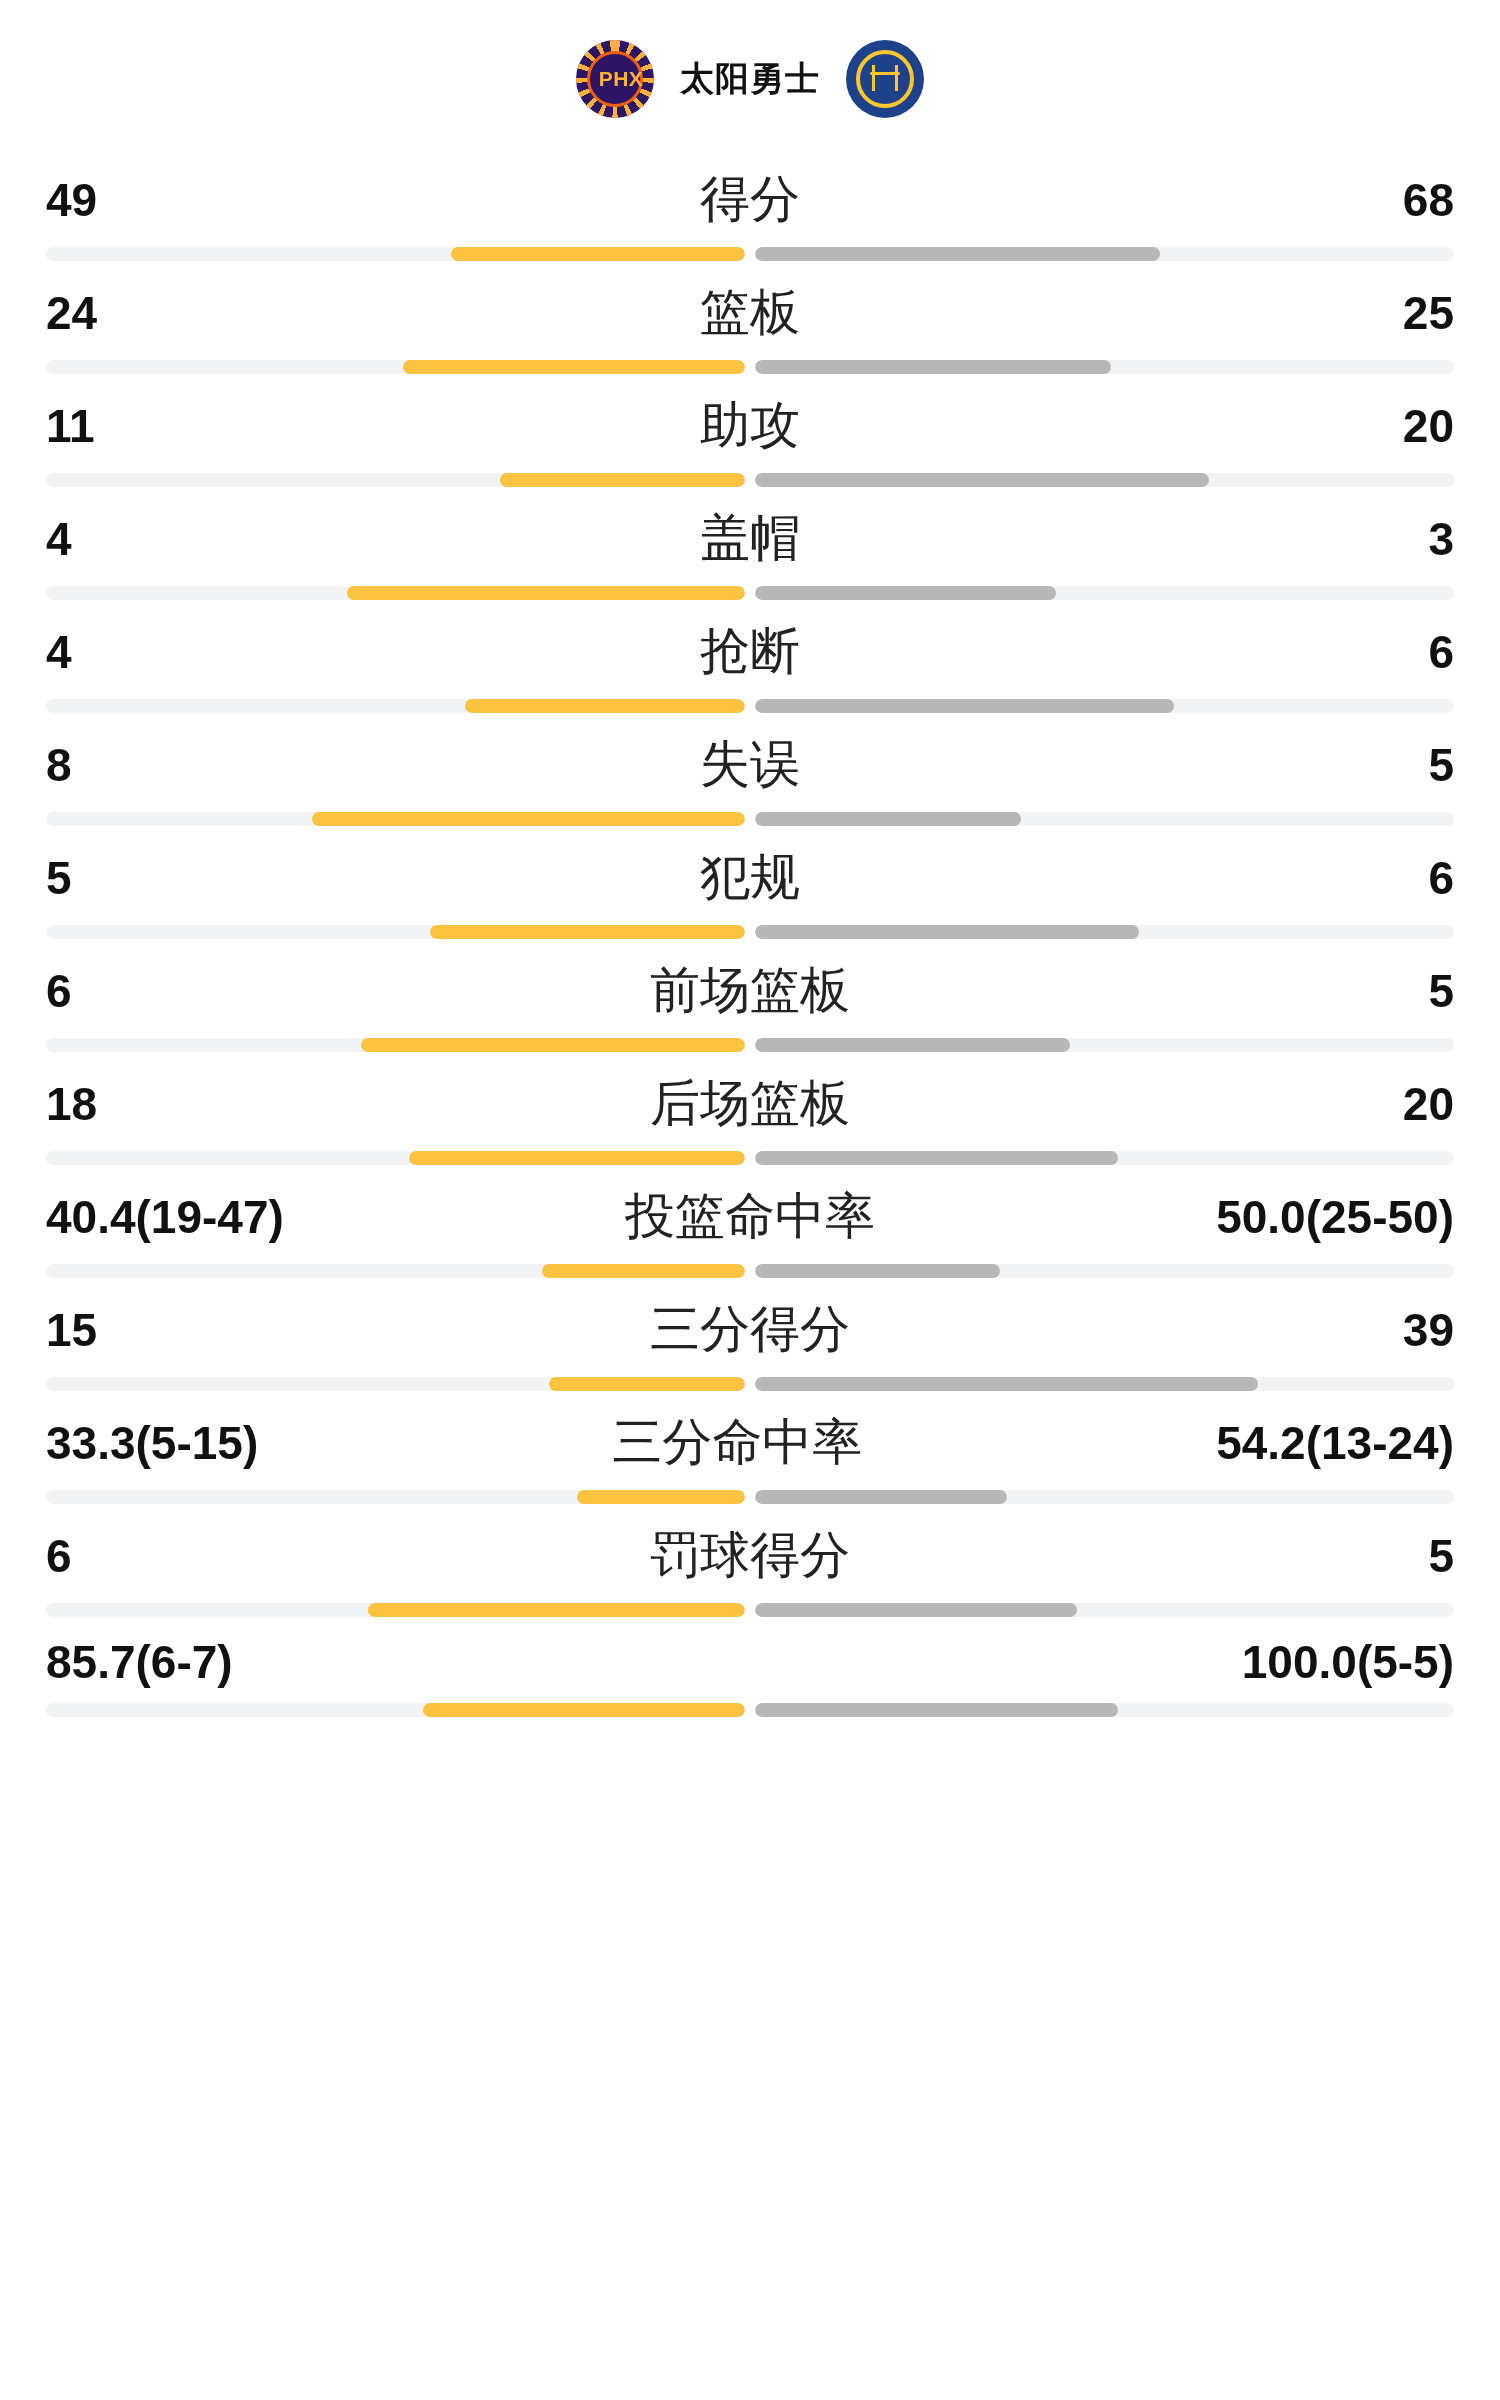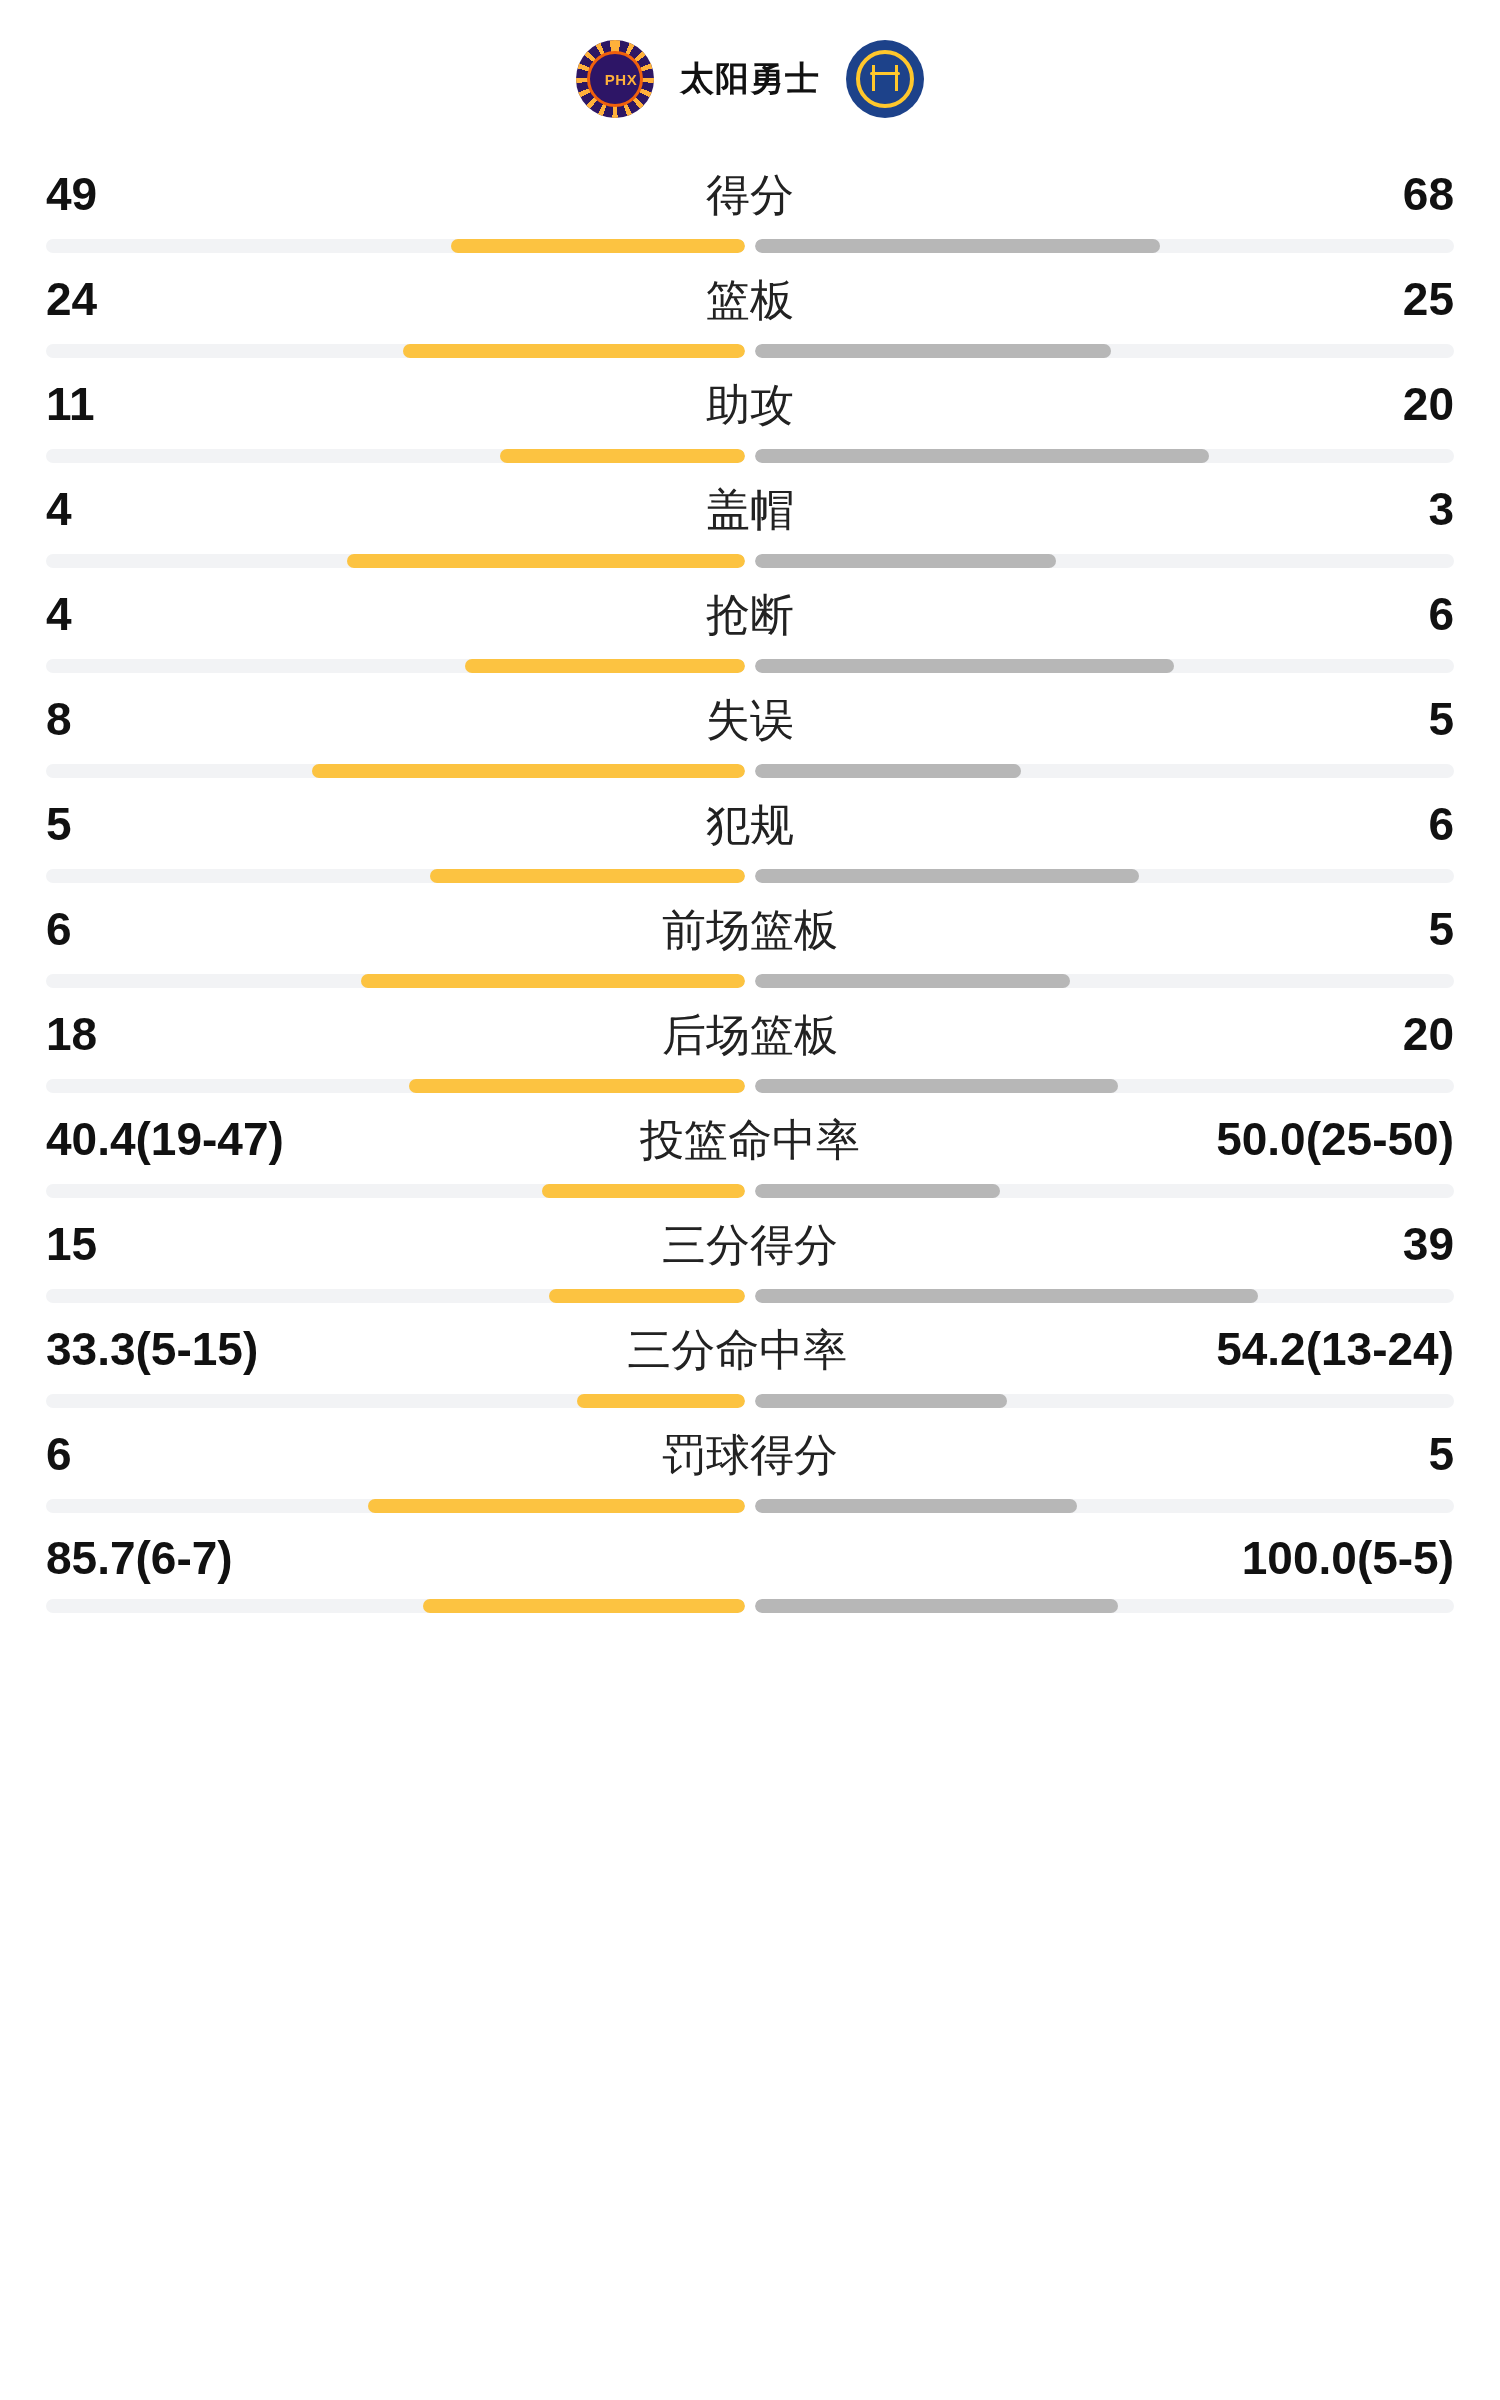--- a/index.html
+++ b/index.html
@@ -83,21 +83,21 @@
     border-radius: 50%;
     background: #2d1566;
     border: 3px solid #f0600c;
     display: flex;
     align-items: center;
     justify-content: center;
   }
   .logo-phx .mark {
     position: relative;
     z-index: 2;
-    font-size: 15px;
+    font-size: 21px;
     font-weight: 700;
     color: #ffb13b;
     letter-spacing: 0.5px;
     padding-left: 12px;
   }
   
   .logo-gsw {
     border-radius: 50%;
     background: #1d428a;
     display: flex;
@@ -151,21 +151,21 @@
   .stat-val {
     font-size: 46px;
     font-weight: 700;
     color: #111;
     white-space: nowrap;
     flex: 0 0 auto;
     min-width: 120px;
   }
   .stat-val.right { text-align: right; }
   .stat-label {
-    font-size: 44px;
+    font-size: 50px;
     font-weight: 500;
     color: #222;
     flex: 1 1 auto;
     text-align: center;
     white-space: nowrap;
   }
   .bars {
     display: flex;
     align-items: center;
     width: 100%;

